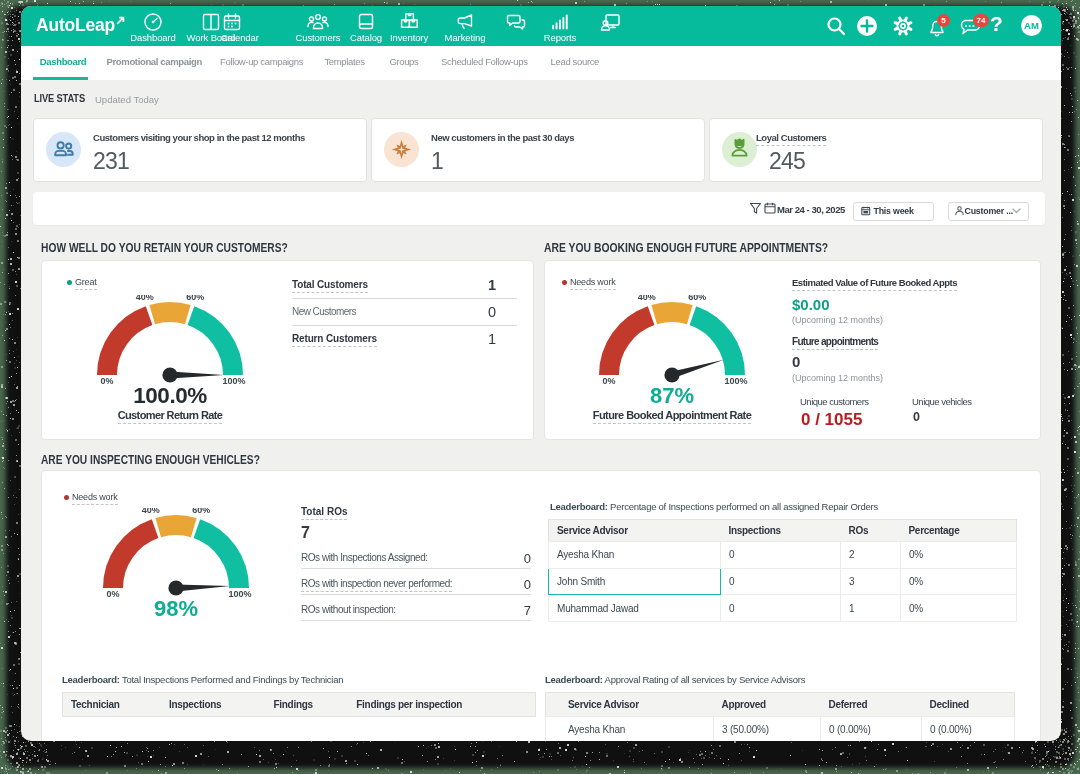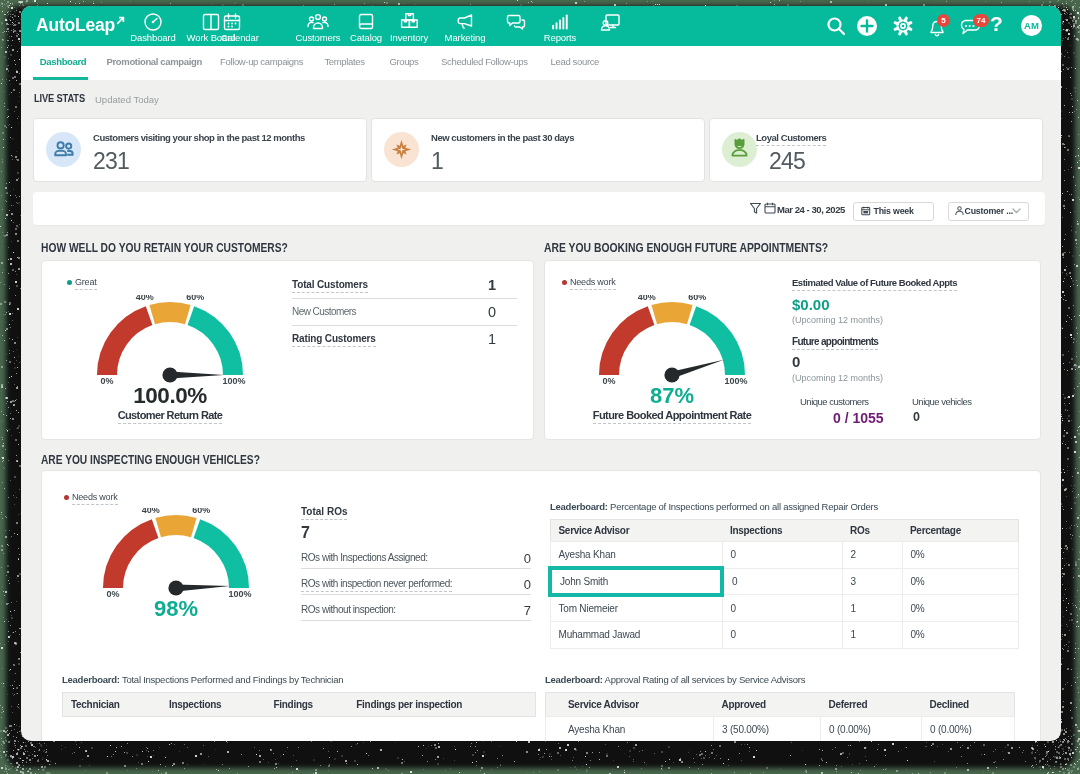--- a/index.html
+++ b/index.html
@@ -2390,21 +2390,21 @@
       <circle cx="80" cy="80" r="7.6" fill="#25292c"></circle>
     </svg>
 <div class="abs b" style="left:69px;top:377px;width:160px;text-align:center;font-size:22.5px;letter-spacing:-0.5px;color:#262b2e">100.0%</div>
 <div class="abs" style="left:69px;top:399px;width:160px;text-align:center"><span class="b dash" style="font-size:11px;letter-spacing:-0.6px;color:#2f3640">Customer Return Rate</span></div>
 <div class="abs b dash" style="left:271px;top:273px;font-size:10px;letter-spacing:-0.15px;color:#2f3640">Total Customers</div>
 <div class="abs" style="left:380px;top:271px;width:95px;text-align:right;font-size:14.5px;font-weight:bold;color:#333b41">1</div>
 <div class="abs" style="left:271px;top:292px;width:225px;border-top:1px solid #dcdcda"></div>
 <div class="abs " style="left:271px;top:299.8px;font-size:10px;letter-spacing:-0.55px;color:#5f6a6e">New Customers</div>
 <div class="abs" style="left:380px;top:297.8px;width:95px;text-align:right;font-size:14.5px;font-weight:normal;color:#333b41">0</div>
 <div class="abs" style="left:271px;top:318.8px;width:225px;border-top:1px solid #dcdcda"></div>
-<div class="abs b dash" style="left:271px;top:326.6px;font-size:10px;letter-spacing:-0.15px;color:#2f3640">Rating Customers</div>
+<div class="abs b dash" style="left:271px;top:326.6px;font-size:10px;letter-spacing:-0.15px;color:#2f3640">Return Customers</div>
 <div class="abs" style="left:380px;top:324.6px;width:95px;text-align:right;font-size:14.5px;font-weight:normal;color:#333b41">1</div>
 <div class="card" style="left:523px;top:254px;width:497px;height:180px;border-color:#e5e5e3"></div>
 <div class="abs" style="left:541px;top:274px;width:5px;height:5px;border-radius:3px;background:#b23731"></div>
 <div class="abs dash" style="left:549px;top:271px;font-size:9px;letter-spacing:-0.2px;color:#3c4852">Needs work</div>
 <svg style="position:absolute;left:571px;top:289px" width="160" height="92" viewBox="0 0 160 92">
       <path d="M17.0,80.0 A63.0,63.0 0 0 1 59.1,20.6" fill="none" stroke="#c23a2b" stroke-width="20.0"></path>
       <path d="M62.2,19.6 A63.0,63.0 0 0 1 97.8,19.6" fill="none" stroke="#e9a636" stroke-width="20.0"></path>
       <path d="M100.9,20.6 A63.0,63.0 0 0 1 143.0,80.0" fill="none" stroke="#10bfa2" stroke-width="20.0"></path>
       <text x="54.7" y="5.0" font-size="9" font-weight="bold" fill="#3d464b" text-anchor="middle" font-family="Liberation Sans">40%</text>
       <text x="105.3" y="5.0" font-size="9" font-weight="bold" fill="#3d464b" text-anchor="middle" font-family="Liberation Sans">60%</text>
@@ -2415,21 +2415,21 @@
     </svg>
 <div class="abs b" style="left:571px;top:377px;width:160px;text-align:center;font-size:22px;color:#0fae92">87%</div>
 <div class="abs" style="left:531px;top:399px;width:240px;text-align:center"><span class="b dash" style="font-size:11px;letter-spacing:-0.55px;color:#2f3640">Future Booked Appointment Rate</span></div>
 <div class="abs b dash" style="left:771px;top:271px;font-size:9.5px;letter-spacing:-0.48px;color:#2f3640">Estimated Value of Future Booked Appts</div>
 <div class="abs b" style="left:771px;top:289.5px;font-size:15px;color:#0e9f87">$0.00</div>
 <div class="abs" style="left:771px;top:308.5px;font-size:9px;color:#8a9499">(Upcoming 12 months)</div>
 <div class="abs b dash" style="left:771px;top:330px;font-size:10px;letter-spacing:-0.7px;color:#2f3640">Future appointments</div>
 <div class="abs b" style="left:771px;top:347px;font-size:15px;color:#333b41">0</div>
 <div class="abs" style="left:771px;top:366.5px;font-size:9px;color:#8a9499">(Upcoming 12 months)</div>
 <div class="abs" style="left:779px;top:390px;font-size:9.5px;letter-spacing:-0.5px;color:#3c4852">Unique customers</div>
-<div class="abs b" style="left:812px;top:404px;font-size:14px;color:#701a75">0 / 1055</div>
+<div class="abs b" style="left:780px;top:404px;font-size:17px;color:#b91c1c">0 / 1055</div>
 <div class="abs" style="left:891px;top:390px;font-size:9.5px;letter-spacing:-0.5px;color:#3c4852">Unique vehicles</div>
 <div class="abs b" style="left:892px;top:404px;font-size:12.5px;color:#333b41">0</div>
 <div class="card" style="left:20px;top:464px;width:1000px;height:290px;border-color:#e5e5e3"></div>
 <div class="abs" style="left:43px;top:489px;width:5px;height:5px;border-radius:3px;background:#b23731"></div>
 <div class="abs dash" style="left:51px;top:486px;font-size:9px;letter-spacing:-0.2px;color:#3c4852">Needs work</div>
 <svg style="position:absolute;left:75px;top:502px" width="160" height="92" viewBox="0 0 160 92">
       <path d="M17.0,80.0 A63.0,63.0 0 0 1 59.1,20.6" fill="none" stroke="#c23a2b" stroke-width="20.0"></path>
       <path d="M62.2,19.6 A63.0,63.0 0 0 1 97.8,19.6" fill="none" stroke="#e9a636" stroke-width="20.0"></path>
       <path d="M100.9,20.6 A63.0,63.0 0 0 1 143.0,80.0" fill="none" stroke="#10bfa2" stroke-width="20.0"></path>
       <text x="54.7" y="5.0" font-size="9" font-weight="bold" fill="#3d464b" text-anchor="middle" font-family="Liberation Sans">40%</text>
@@ -2466,29 +2466,23 @@
           <th style="text-align:left;padding-left:8px;font-size:10px;letter-spacing:-0.3px;color:#2f3640">ROs</th>
           <th style="text-align:left;padding-left:8px;font-size:10px;letter-spacing:-0.3px;color:#2f3640">Percentage</th>
         </tr>
         <tr style="height:26.7px;background:#fff">
           <td style="border:1px solid #ececea;padding-left:8px;letter-spacing:-0.2px">Ayesha Khan</td>
           <td style="border:1px solid #ececea;padding-left:8px;letter-spacing:-0.2px">0</td>
           <td style="border:1px solid #ececea;padding-left:8px;letter-spacing:-0.2px">2</td>
           <td style="border:1px solid #ececea;padding-left:8px;letter-spacing:-0.2px">0%</td>
         </tr>
         <tr style="height:26.7px;background:#fff">
-          <td style="border:4px solid #14b8a6;padding-left:8px;letter-spacing:-0.2px">John Smith</td>
+          <td style="border:1px solid #14b8a6;padding-left:8px;letter-spacing:-0.2px">John Smith</td>
           <td style="border:1px solid #ececea;padding-left:8px;letter-spacing:-0.2px">0</td>
           <td style="border:1px solid #ececea;padding-left:8px;letter-spacing:-0.2px">3</td>
-          <td style="border:1px solid #ececea;padding-left:8px;letter-spacing:-0.2px">0%</td>
-        </tr>
-        <tr style="height:26.7px;background:#fff">
-          <td style="border:1px solid #ececea;padding-left:8px;letter-spacing:-0.2px">Tom Niemeier</td>
-          <td style="border:1px solid #ececea;padding-left:8px;letter-spacing:-0.2px">0</td>
-          <td style="border:1px solid #ececea;padding-left:8px;letter-spacing:-0.2px">1</td>
           <td style="border:1px solid #ececea;padding-left:8px;letter-spacing:-0.2px">0%</td>
         </tr>
         <tr style="height:26.7px;background:#fff">
           <td style="border:1px solid #ececea;padding-left:8px;letter-spacing:-0.2px">Muhammad Jawad</td>
           <td style="border:1px solid #ececea;padding-left:8px;letter-spacing:-0.2px">0</td>
           <td style="border:1px solid #ececea;padding-left:8px;letter-spacing:-0.2px">1</td>
           <td style="border:1px solid #ececea;padding-left:8px;letter-spacing:-0.2px">0%</td>
         </tr>
       </tbody>
     </table>

